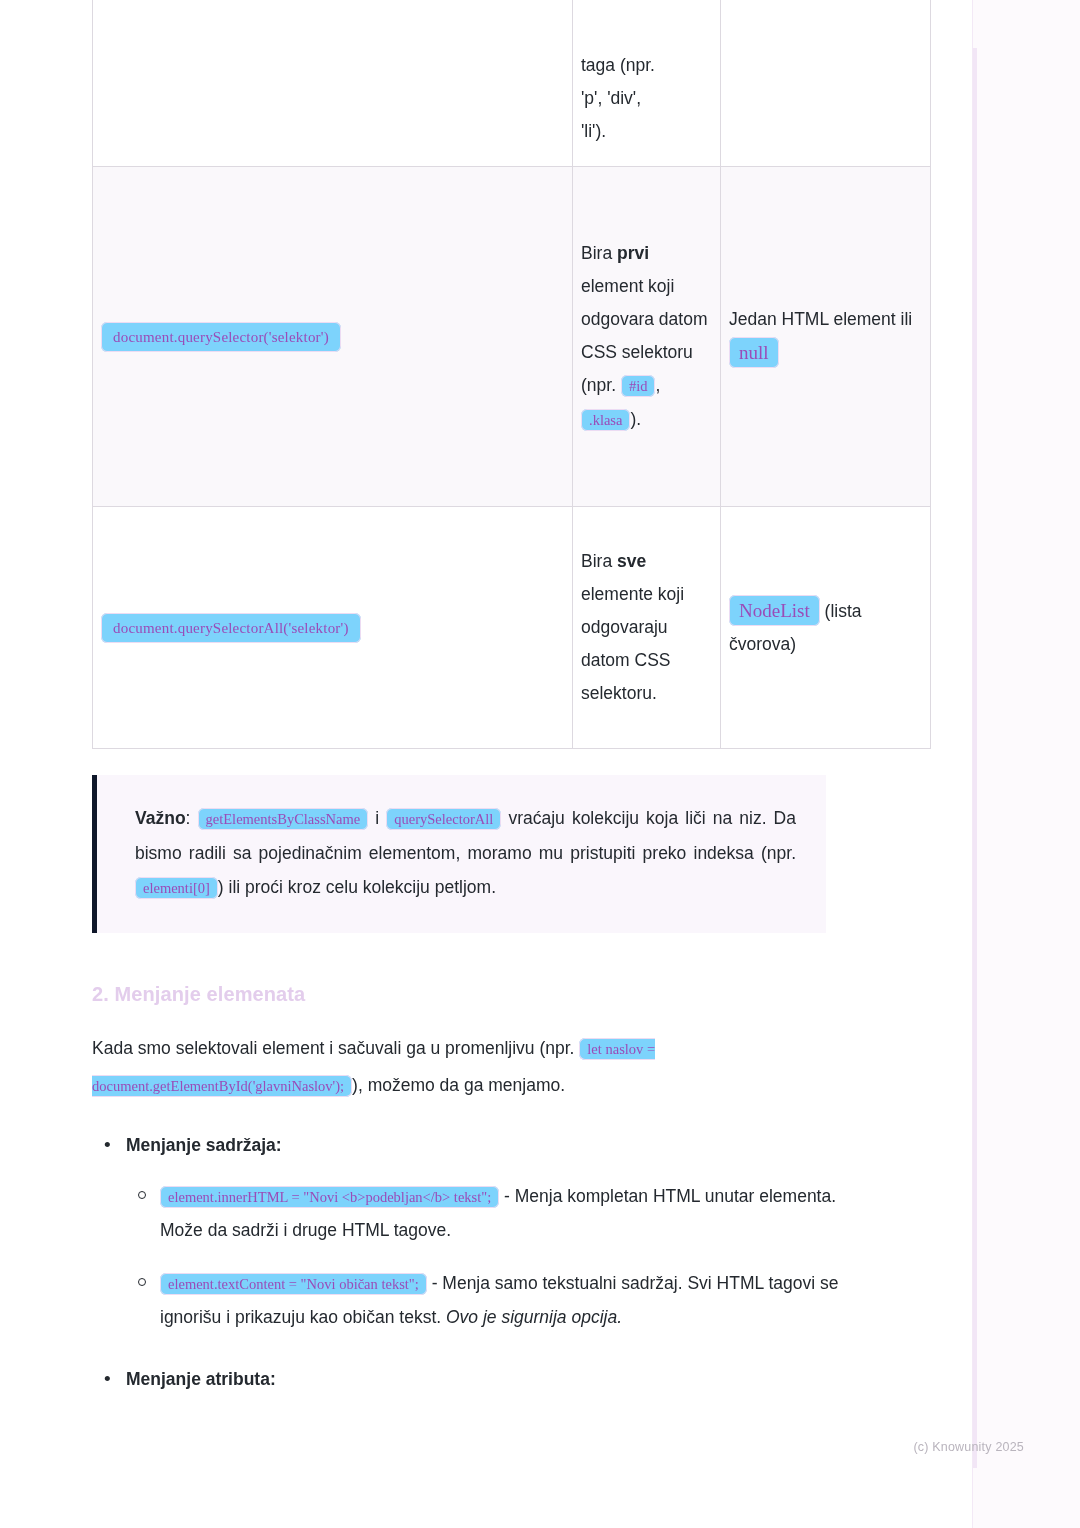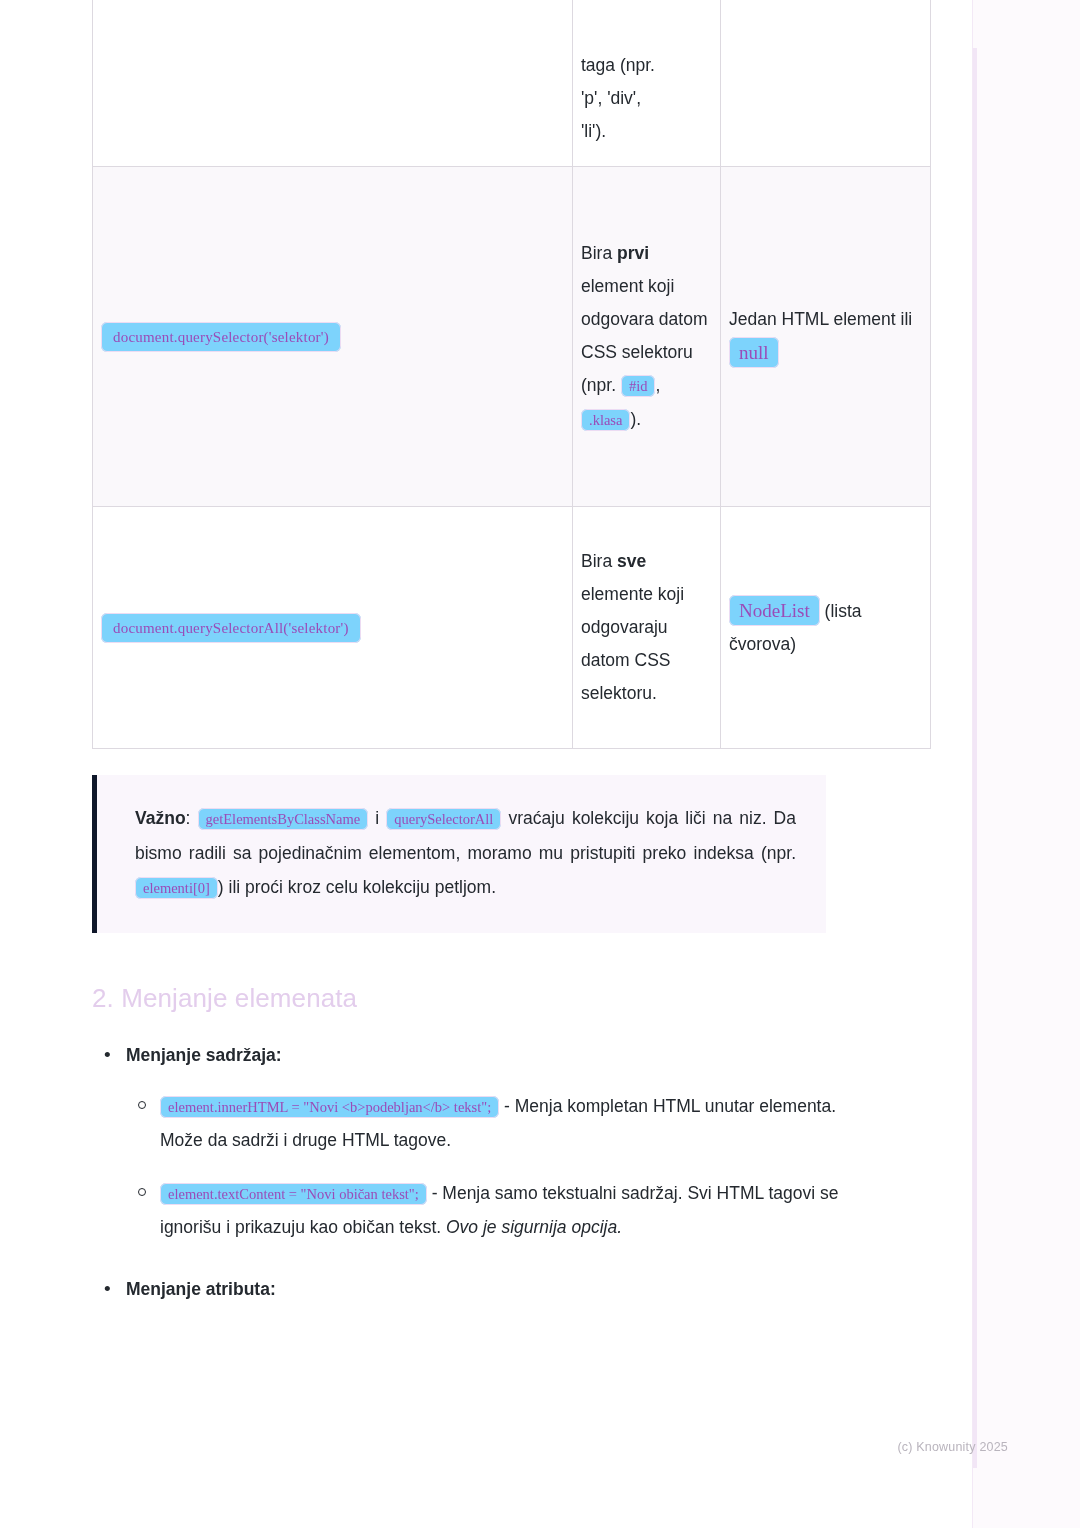--- a/index.html
+++ b/index.html
@@ -85,22 +85,22 @@
     font-size: 17.5px;
     line-height: 34px;
     text-align: justify;
     color: #24292f;
   }
   .callout b { font-weight: bold; }
 
   
   h2.section {
     margin: 50px 0 0 0;
-    font-size: 26px;
-    font-weight: normal;
+    font-size: 20px;
+    font-weight: bold;
     color: #e3cdec;
     letter-spacing: .1px;
   }
 
   p.para {
     margin: 24px 0 0 0;
     font-size: 17.5px;
     line-height: 36px;
     color: #24292f;
     width: 760px;
@@ -146,21 +146,21 @@
     position: absolute;
     left: -22px; top: 11px;
     width: 8px; height: 8px;
     border: 1.5px solid #24292f;
     border-radius: 50%;
   }
   em { font-style: italic; }
 
   .footer {
     position: absolute;
-    right: 72px;
+    right: 56px;
     top: 1440px;
     font-size: 12.5px;
     color: #b9b4bd;
     letter-spacing: .2px;
   }
 </style>
 </head>
 <body>
 
 <div class="page-band">
@@ -213,20 +213,23 @@
     </tbody>
   </table>
 
   <div class="callout">
     <b>Važno</b><span>:</span>
     <code class="inline">getElementsByClassName</code><span> i </span><code class="inline">querySelectorAll</code><span> vraćaju kolekciju koja liči na niz. Da bismo radili sa pojedinačnim elementom, moramo mu pristupiti preko indeksa (npr. </span><code class="inline">elementi[0]</code><span>) ili proći kroz celu kolekciju petljom.</span>
   </div>
 
   <h2 class="section">2. Menjanje elemenata</h2>
 
+  <p class="para">
+    <span>Kada smo selektovali element i sačuvali ga u promenljivu (npr. </span><code class="inline" style="white-space:normal">let naslov = document.getElementById('glavniNaslov');</code><span>), možemo da ga menjamo.</span>
+  </p>
 
   <ul class="lvl1">
     <li>
       <span class="bullet">•</span>
       <div class="li-head">Menjanje sadržaja:</div>
       <ul class="lvl2">
         <li>
           <span class="hollow"></span>
           <code class="inline">element.innerHTML = "Novi &lt;b&gt;podebljan&lt;/b&gt; tekst";</code><span> - Menja kompletan HTML unutar elementa. Može da sadrži i druge HTML tagove.</span>
         </li>

